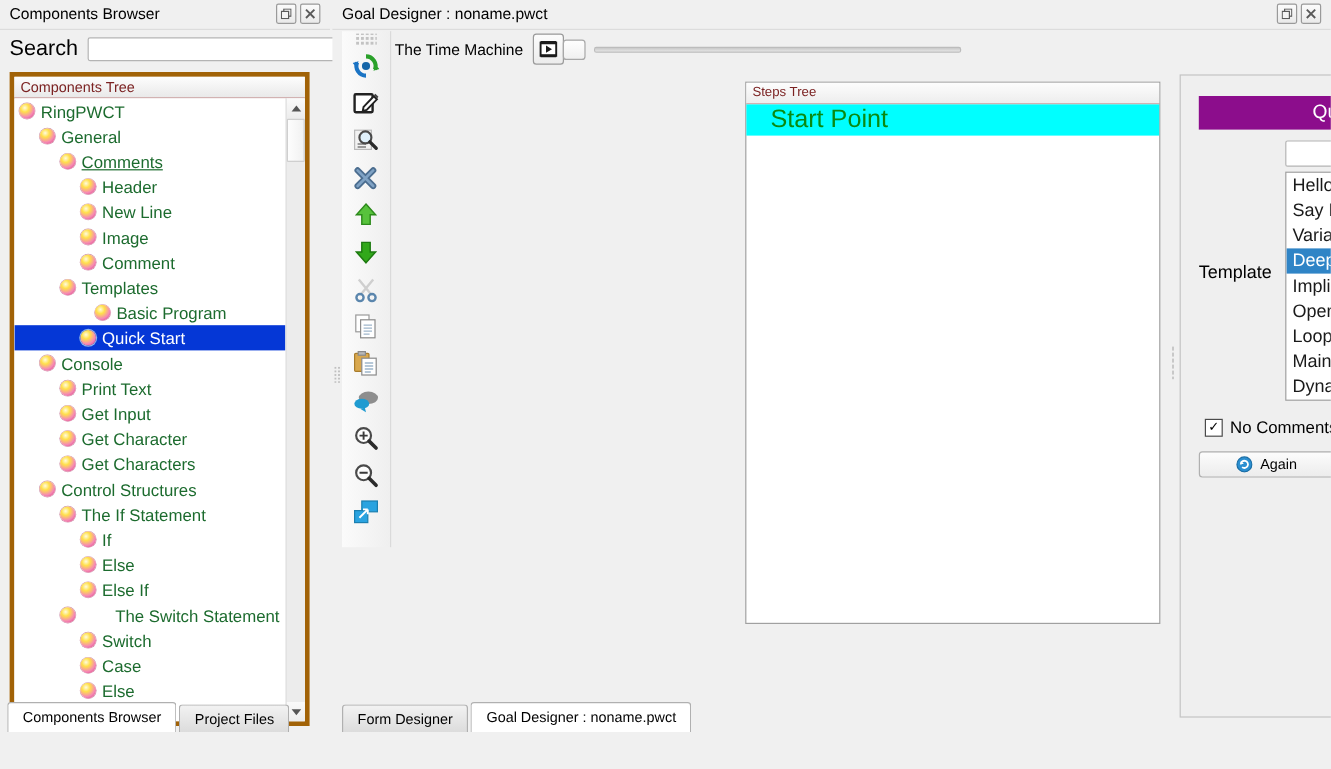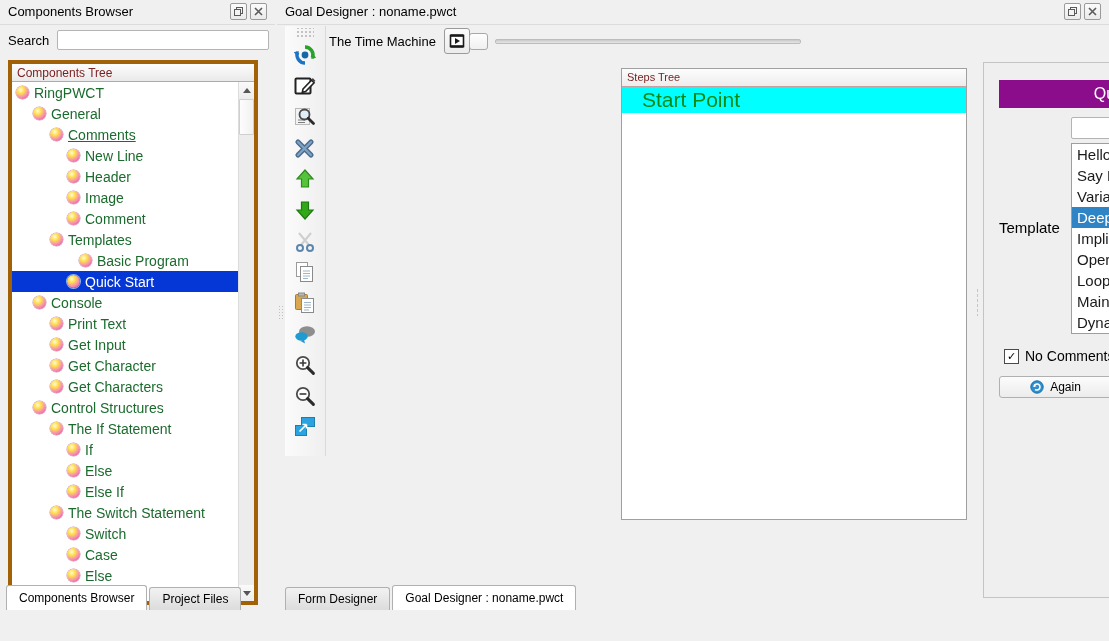--- a/index.html
+++ b/index.html
@@ -25,21 +25,21 @@
     display:flex;align-items:center;justify-content:center;
     color:#5a5a5a;font-size:10px;line-height:1;
   }
   .wbtn svg{display:block;}
 
   
   #components-browser{left:0;top:0;width:275px;height:610px;background:#f0f0f0;}
   #cb-divider{position:absolute;left:0;top:24px;width:275px;height:1px;background:#dcdcdc;}
 
   .search-row{position:absolute;left:8px;top:30px;display:flex;align-items:center;}
-  .search-label{font-size:13px;color:#000;margin-right:8px;}
+  .search-label{font-size:18px;color:#000;margin-right:8px;}
   .search-input{
     width:212px;height:20px;box-sizing:border-box;
     border:1px solid #b4b4b4;background:#fff;border-radius:2px;
     font-family:"Liberation Sans", sans-serif;font-size:13px;padding:0 4px;
     outline:none;
   }
 
   .tree-frame{
     position:absolute;left:8px;top:60px;width:250px;height:545px;
     border:4px solid #a16207;background:#fff;box-sizing:border-box;
@@ -248,28 +248,28 @@
           <div class="tree-item" style="padding-left: 21px;">
             <span class="ball"></span>
             <span>General</span>
           </div>
           <div class="tree-item" style="padding-left: 38px; text-decoration: underline;">
             <span class="ball"></span>
             <span>Comments</span>
           </div>
           <div class="tree-item" style="padding-left: 55px;">
             <span class="ball"></span>
+            <span>Header</span>
+          </div>
+          <div class="tree-item" style="padding-left: 55px;">
+            <span class="ball"></span>
             <span>New Line</span>
           </div>
           <div class="tree-item" style="padding-left: 55px;">
             <span class="ball"></span>
-            <span>Header</span>
-          </div>
-          <div class="tree-item" style="padding-left: 55px;">
-            <span class="ball"></span>
             <span>Image</span>
           </div>
           <div class="tree-item" style="padding-left: 55px;">
             <span class="ball"></span>
             <span>Comment</span>
           </div>
           <div class="tree-item" style="padding-left: 38px;">
             <span class="ball"></span>
             <span>Templates</span>
           </div>
@@ -314,21 +314,21 @@
             <span>If</span>
           </div>
           <div class="tree-item" style="padding-left: 55px;">
             <span class="ball"></span>
             <span>Else</span>
           </div>
           <div class="tree-item" style="padding-left: 55px;">
             <span class="ball"></span>
             <span>Else If</span>
           </div>
-          <div class="tree-item" style="padding-left: 38px;">
+          <div class="tree-item" style="padding-left: 38px; gap: 28px;">
             <span class="ball"></span>
             <span>The Switch Statement</span>
           </div>
           <div class="tree-item" style="padding-left: 55px;">
             <span class="ball"></span>
             <span>Switch</span>
           </div>
           <div class="tree-item" style="padding-left: 55px;">
             <span class="ball"></span>
             <span>Case</span>

